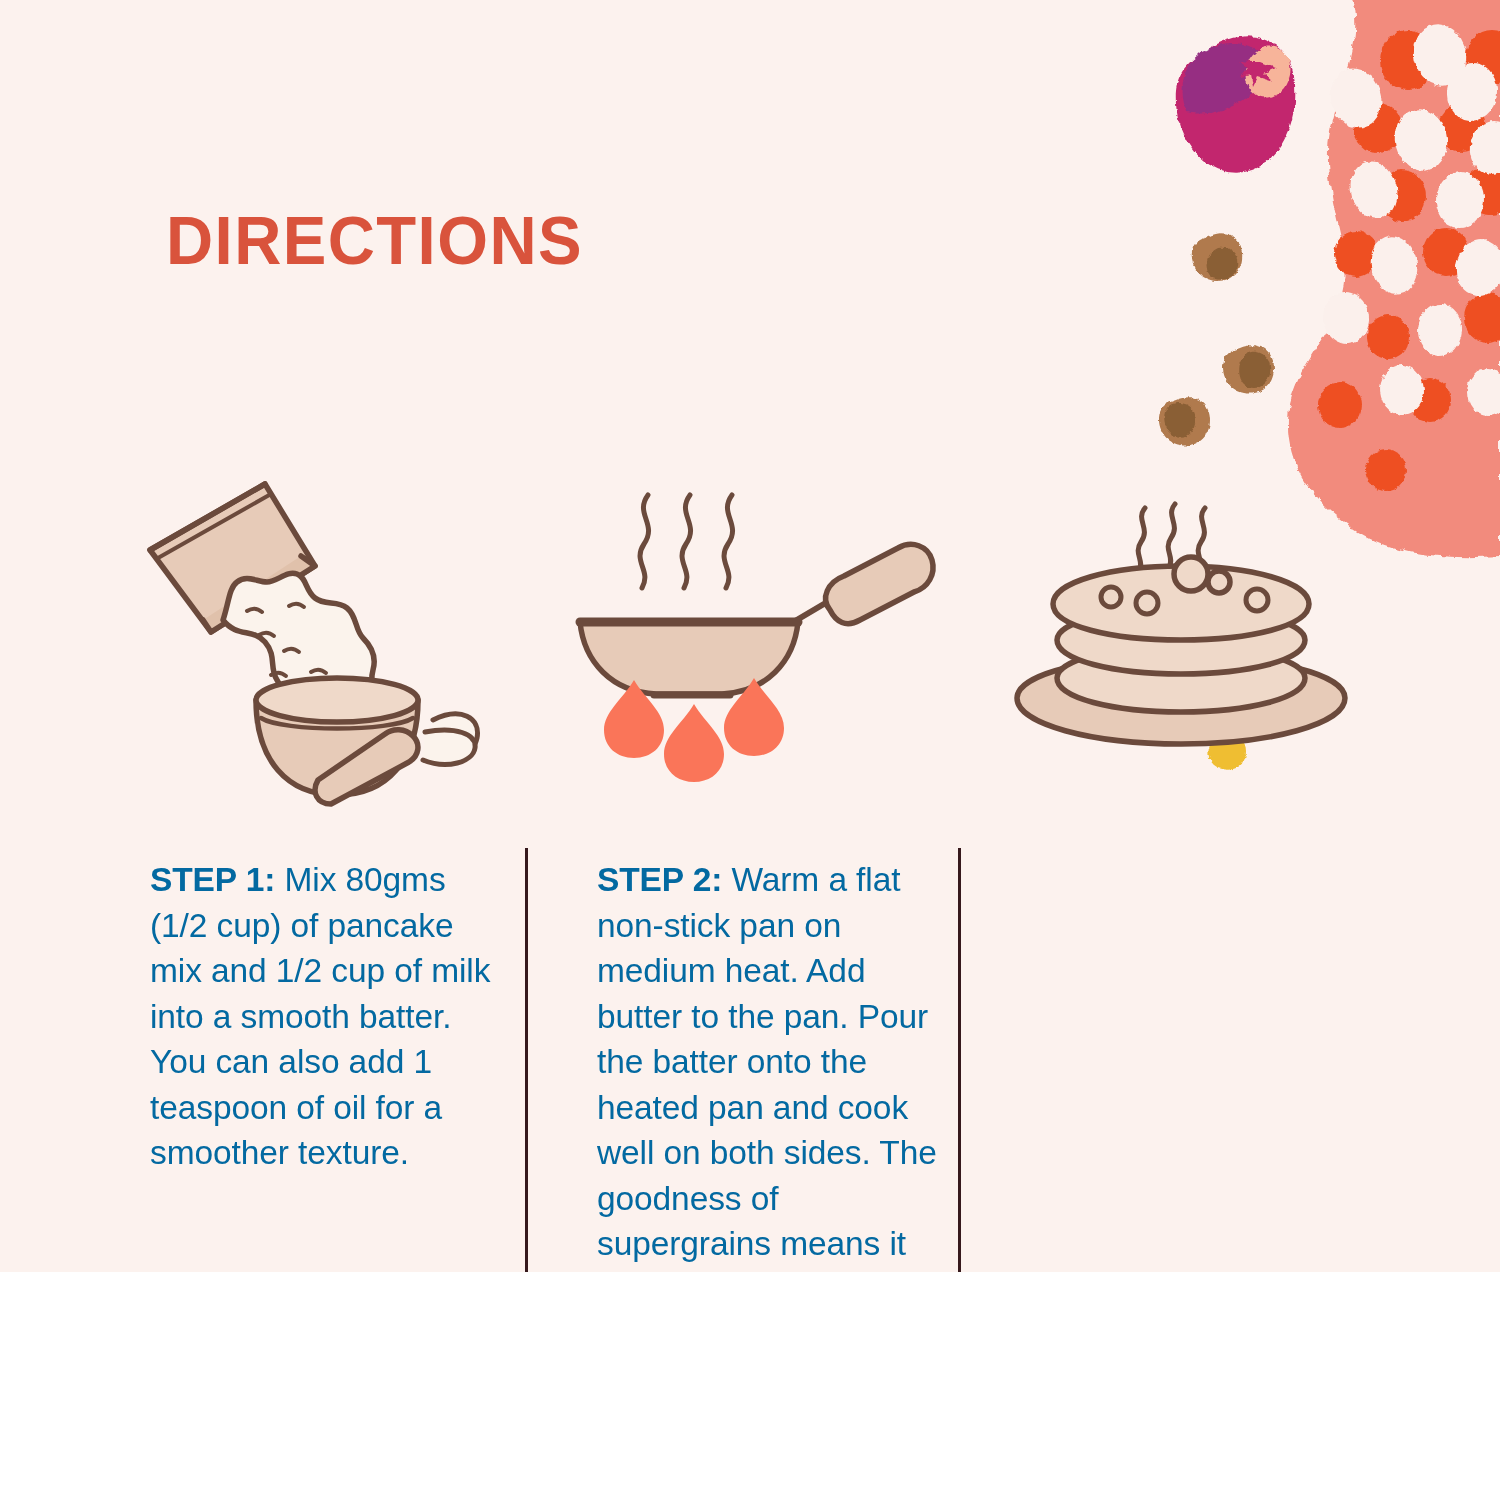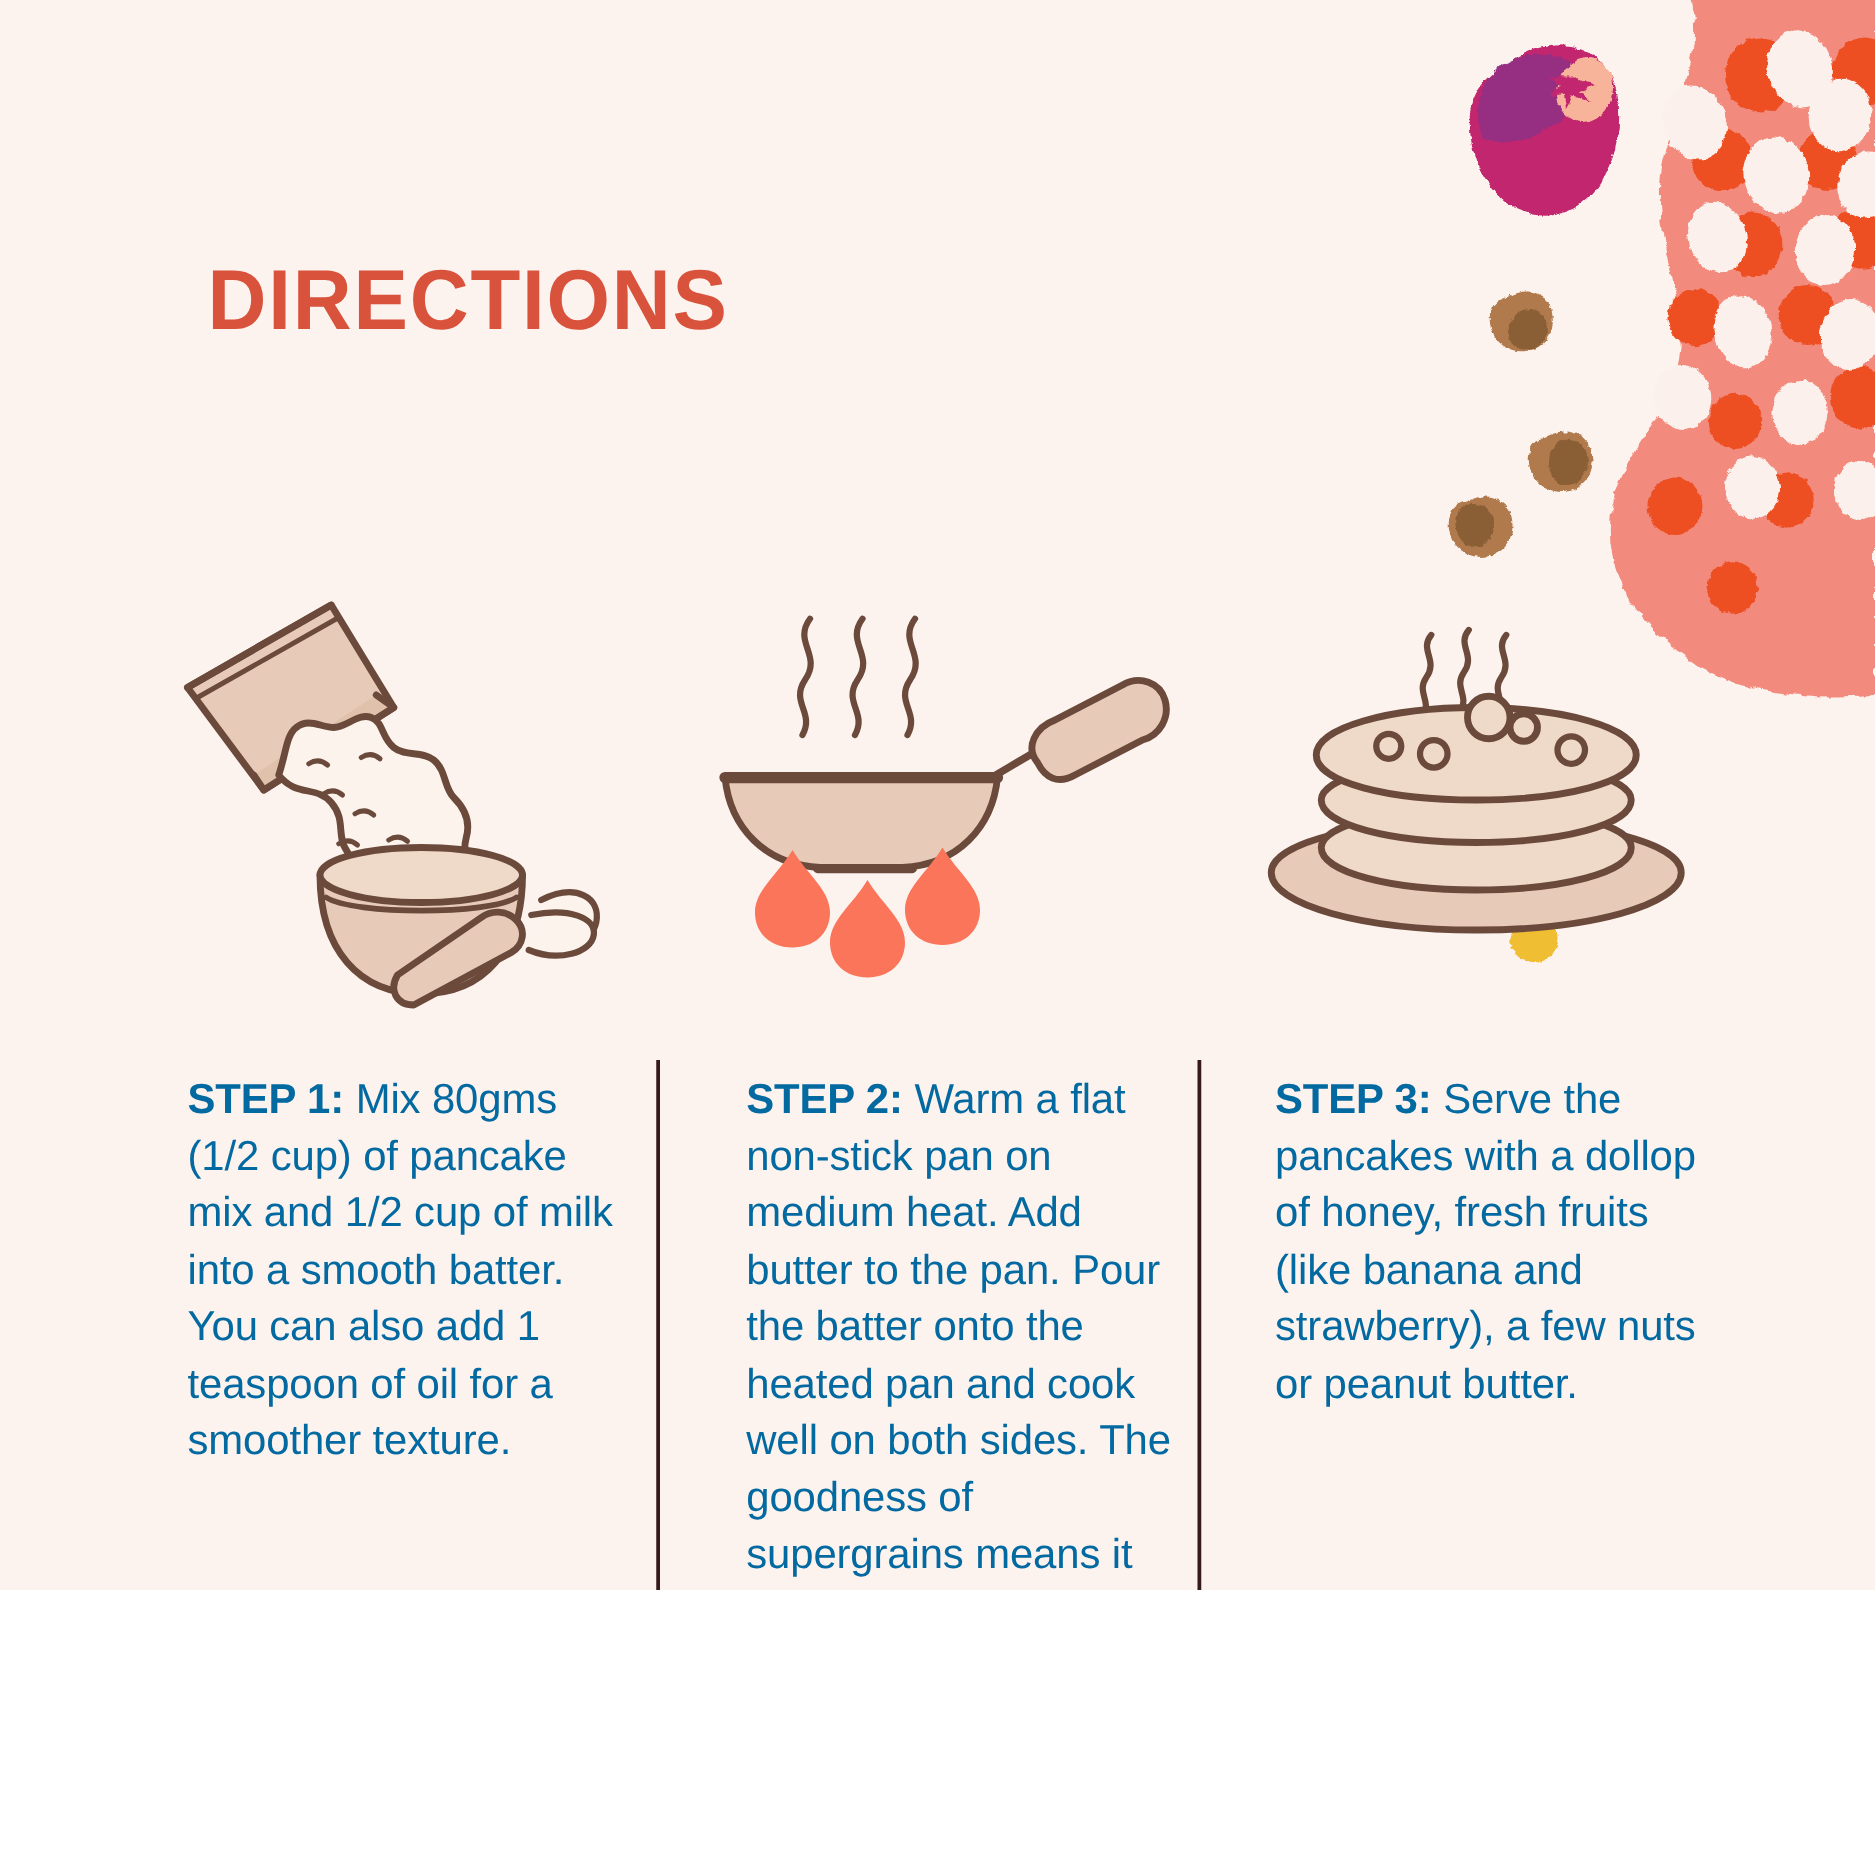--- a/index.html
+++ b/index.html
@@ -347,22 +347,19 @@
 
           <g>
             <circle cx="196" cy="104" r="17" fill="#EFD9C9"></circle>
             <circle cx="224" cy="112" r="11" fill="#EFD9C9"></circle>
             <circle cx="116" cy="127" r="10" fill="#EFD9C9" stroke-width="5"></circle>
             <circle cx="152" cy="133" r="11" fill="#EFD9C9" stroke-width="5"></circle>
             <circle cx="262" cy="130" r="11" fill="#EFD9C9" stroke-width="5"></circle>
           </g>
         </svg>
       </div>
-      <div class="steptext">
-        <span class="lead">STEP 3:</span><span> Serve the pancakes with a dollop of honey, fresh fruits (like banana and strawberry), a few nuts or peanut butter.</span>
-      </div>
     </div>
   </div>
 
   <div class="divider d1"></div>
   <div class="divider d2"></div>
 
 </div>
 
 </body></html>

